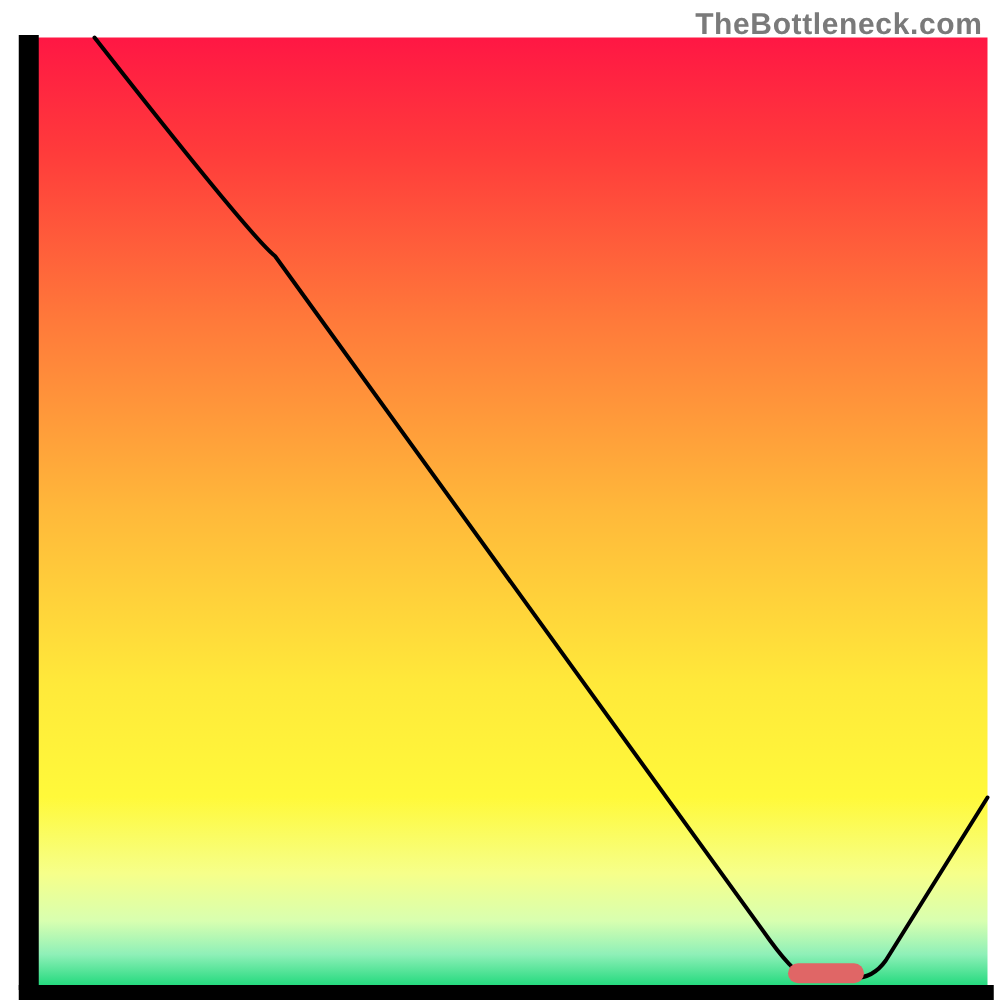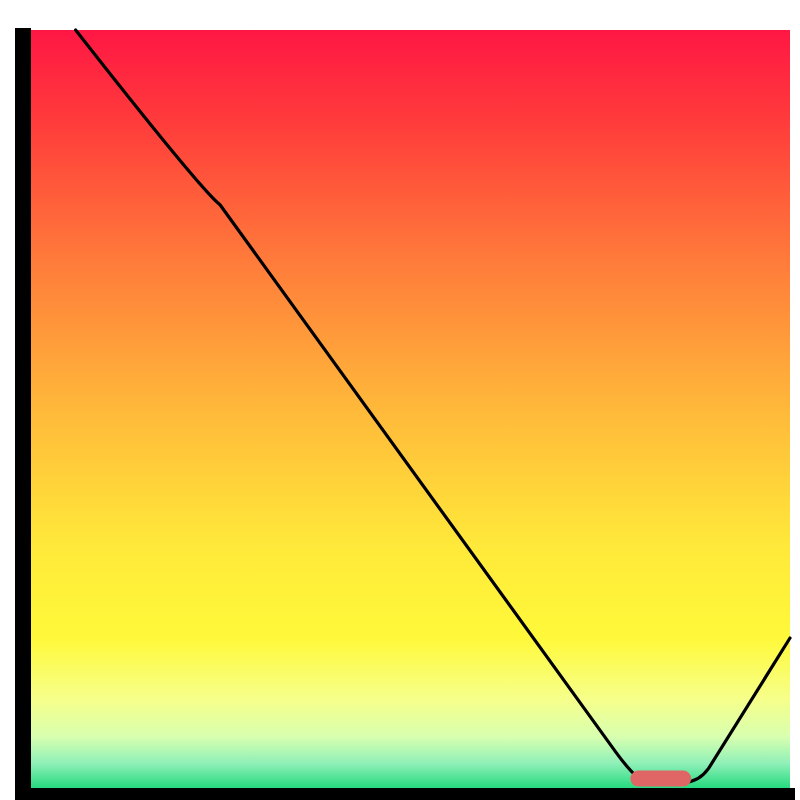--- a/index.html
+++ b/index.html
@@ -28,20 +28,21 @@
     position: absolute;
     top: 0;
     left: 0;
   }
 </style>
 </head>
 <body>
 
 <div class="container">
 
+  <div class="watermark">TheBottleneck.com</div>
 
   <svg width="800" height="800" viewBox="0 0 800 800">
     <defs>
       <linearGradient id="bg-grad" x1="0" y1="0" x2="0" y2="1">
 
       <stop offset="0%" stop-color="#ff1744"></stop>
           <stop offset="12%" stop-color="#ff3b3b"></stop>
           <stop offset="30%" stop-color="#ff7a3a"></stop>
           <stop offset="50%" stop-color="#ffb93a"></stop>
           <stop offset="68%" stop-color="#ffe93a"></stop>

